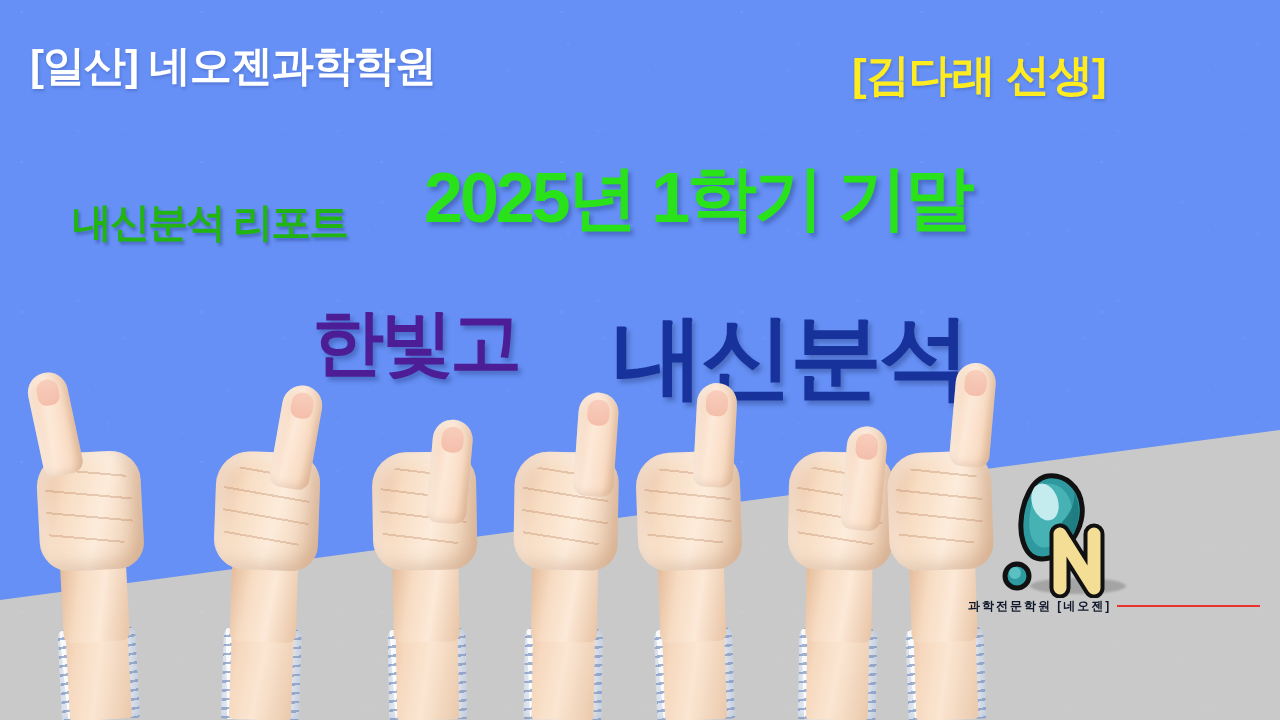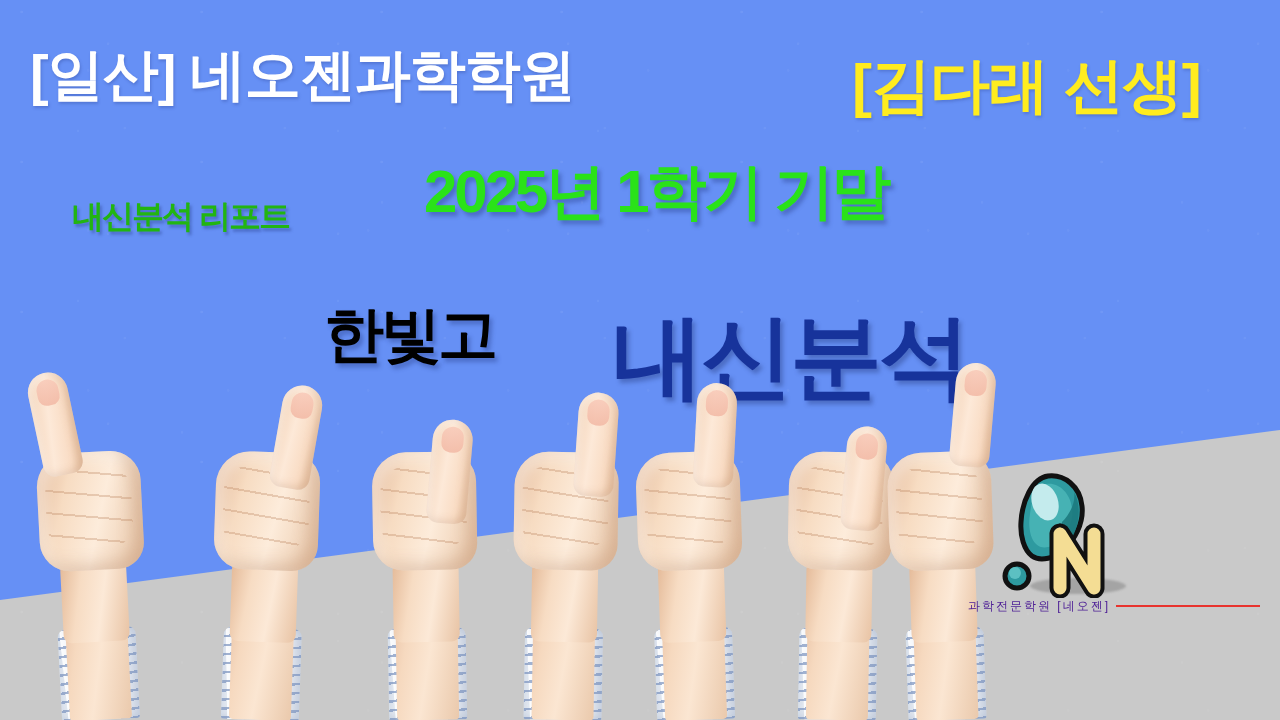--- a/index.html
+++ b/index.html
@@ -41,55 +41,55 @@
     background-size: 180px 150px, 230px 190px, 160px 210px, 260px 170px, 200px 230px, 140px 160px;
     pointer-events:none;
   }
 
   
   .header-row {
     position:absolute; left:0; top:38px; width:1280px; height:70px;
   }
   .academy-name {
     position:absolute; left:30px; top:0;
-    font-size:56px; font-weight:bold; color:#ffffff;
+    font-size:42px; font-weight:bold; color:#ffffff;
     letter-spacing:-1px; white-space:nowrap;
     text-shadow: 1px 2px 3px rgba(40,60,140,.30);
   }
   .teacher-name {
     position:absolute; left:852px; top:8px;
-    font-size:60px; font-weight:bold; color:#ffec1f;
+    font-size:44px; font-weight:bold; color:#ffec1f;
     letter-spacing:-1px; white-space:nowrap;
     text-shadow: 1px 2px 3px rgba(40,60,140,.28);
   }
 
   
   .term-row {
     position:absolute; left:0; top:158px; width:1280px; height:110px;
   }
   .report-label {
     position:absolute; left:72px; top:37px;
-    font-size:32px; font-weight:bold; color:#22b511;
+    font-size:40px; font-weight:bold; color:#22b511;
     letter-spacing:-2px; white-space:nowrap;
     text-shadow: 2px 3px 3px rgba(35,55,130,.40);
   }
   .term-title {
     position:absolute; left:424px; top:-6px;
-    font-size:60px; font-weight:bold; color:#2ae219;
+    font-size:70px; font-weight:bold; color:#2ae219;
     letter-spacing:-3px; white-space:nowrap;
     text-shadow: 3px 4px 4px rgba(35,55,130,.40);
   }
 
   
   .subject-row {
     position:absolute; left:0; top:295px; width:1280px; height:110px;
   }
   .school-name {
-    position:absolute; left:324px; top:0;
-    font-size:60px; font-weight:bold; color:#000000;
+    position:absolute; left:312px; top:0;
+    font-size:72px; font-weight:bold; color:#4c1d95;
     letter-spacing:-3px; white-space:nowrap;
     text-shadow: 3px 4px 4px rgba(35,55,130,.38);
   }
   .subject-name {
     position:absolute; left:612px; top:0;
     font-size:92px; font-weight:bold; color:#17339b;
     letter-spacing:-3px; white-space:nowrap;
     text-shadow: 3px 4px 4px rgba(30,45,110,.35);
   }
 
@@ -182,21 +182,21 @@
   .logo-mark { position:absolute; left:22px; top:0; width:138px; height:128px; }
   .logo-shadow {
     position:absolute; left:62px; top:108px; width:96px; height:16px;
     background:rgba(120,120,120,.45); border-radius:50%; filter:blur(1px);
   }
   .logo-tagline-row {
     position:absolute; left:0; top:126px; width:292px; height:20px;
     display:flex; align-items:center; gap:6px;
   }
   .logo-tagline {
-    font-size:12px; font-weight:normal; color:#4c1d95;
+    font-size:12px; font-weight:bold; color:#0f172a;
     letter-spacing:2px; white-space:nowrap;
   }
   .logo-rule { flex:1; height:2px; background:#e8332e; }
   .logo-wordmark {
     position:absolute; left:-2px; top:142px;
     font-size:64px; font-weight:bold; color:#454fa5;
     letter-spacing:2px; line-height:1;
     font-family:"DejaVu Sans", sans-serif;
   }
 </style>

